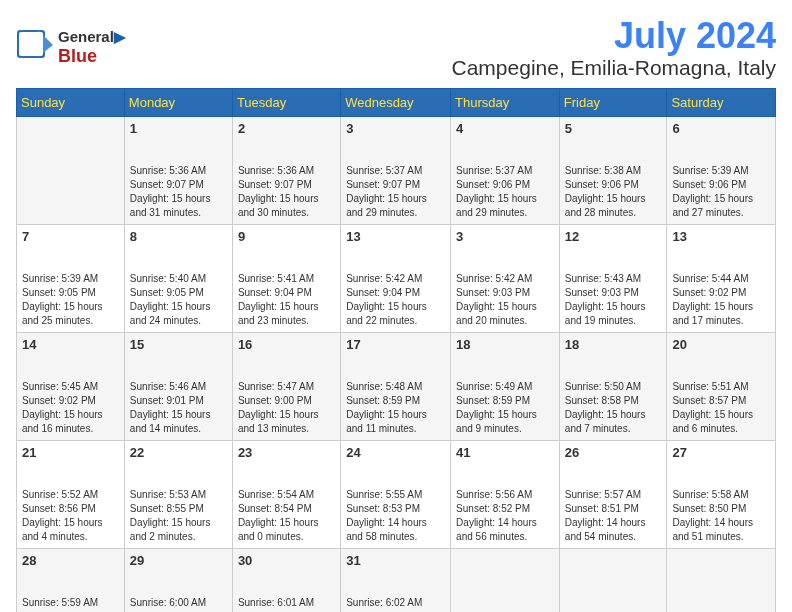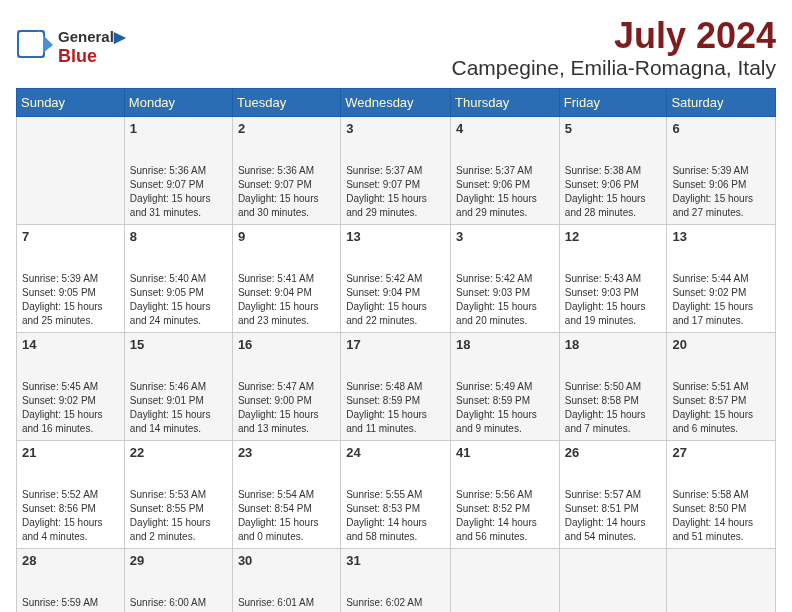--- a/index.html
+++ b/index.html
@@ -20,35 +20,35 @@
       display: flex;
       align-items: center;
       gap: 2px;
     }
     .title-area {
       text-align: right;
     }
     .calendar-title {
       font-size: 36px;
       font-weight: bold;
-      color: #7f1d1d;
+      color: #3b82f6;
       line-height: 1.1;
     }
     .calendar-subtitle {
       font-size: 21px;
       color: #333;
     }
     .calendar-table {
       width: 100%;
       border-collapse: collapse;
       border: 1px solid #ccc;
     }
     .calendar-table th {
       background-color: #2a6db5;
-      color: #fef9c3;
+      color: #fde047;
       font-size: 13px;
       padding: 6px 4px;
       text-align: left;
       border: 1px solid #1a5fa8;
       font-weight: normal;
     }
     .calendar-table td {
       border: 1px solid #ccc;
       vertical-align: top;
       padding: 4px 5px;

